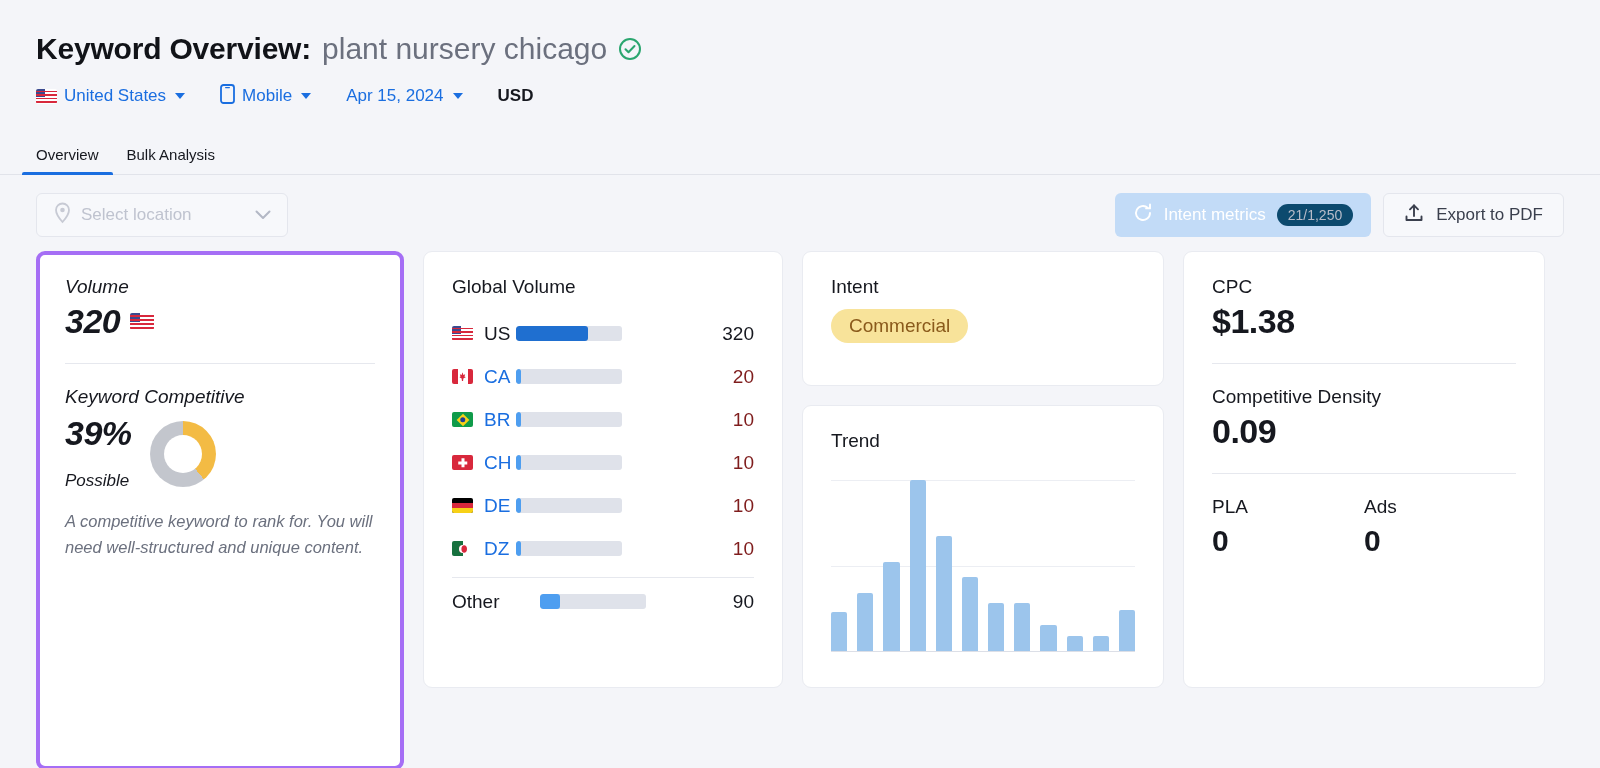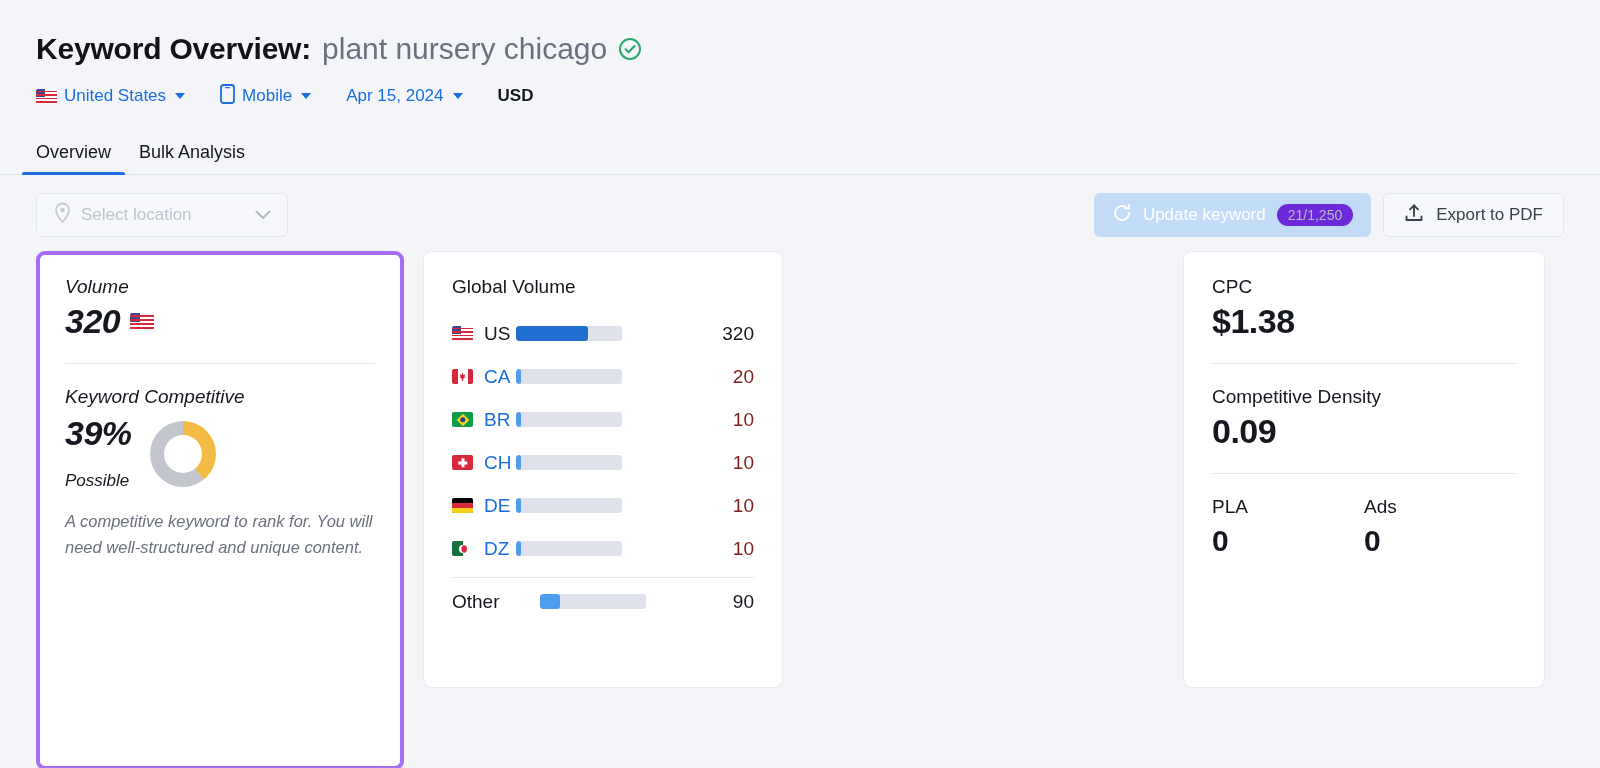--- a/index.html
+++ b/index.html
@@ -43,33 +43,33 @@
   .flag-de { background: #000; }
   .flag-de .r { position: absolute; left: 0; right: 0; top: 33.3%; height: 33.4%; background: #d8283c; }
   .flag-de .y { position: absolute; left: 0; right: 0; top: 66.6%; bottom: 0; background: #f7d117; }
   .flag-dz { background: #fff; }
   .flag-dz .g { position: absolute; left: 0; top: 0; bottom: 0; width: 50%; background: #17713f; }
   .flag-dz .cres { position: absolute; left: 50%; top: 50%; transform: translate(-50%,-50%); width: 8px; height: 8px; border-radius: 50%;
       background: #d8283c; box-shadow: 2.4px 0 0 0 #fff inset; }
 
   
   .tabs-wrap { margin-top: 20px; border-bottom: 1px solid #e1e3ea; padding-left: 36px; height: 46px; display: flex; align-items: flex-end; gap: 0; }
-  .tab { font-size: 18px; color: #16181f; padding: 0 14px 11px 14px; cursor: pointer; position: relative; }
+  .tab { font-size: 15px; color: #16181f; padding: 0 14px 11px 14px; cursor: pointer; position: relative; }
   .tab:first-child { margin-left: -14px; }
   .tab.active::after { content: ''; position: absolute; left: 0; right: 0; bottom: -1px; height: 3px; background: #1a6ee0; border-radius: 2px 2px 0 0; }
 
   
   .toolbar { display: flex; align-items: flex-start; justify-content: space-between; padding: 18px 36px 0 36px; }
   .loc-select { display: flex; align-items: center; gap: 9px; border: 1px solid #e4e6ed; background: #f7f8fb; border-radius: 6px;
                 height: 44px; padding: 0 16px; font-size: 17px; color: #bfc3cf; cursor: pointer; min-width: 252px; }
   .loc-select .ch { margin-left: auto; }
   .toolbar-right { display: flex; align-items: center; gap: 12px; }
   .btn-update { display: flex; align-items: center; gap: 11px; background: #c2dbf7; color: #fff; border: none; border-radius: 6px;
                 height: 44px; padding: 0 18px; font-size: 17px; cursor: pointer; }
-  .pill { background: #6d28d9; color: #b7bcc9; font-size: 14px; border-radius: 12px; padding: 3px 11px; }
+  .pill { background: #0c4a6e; color: #b7bcc9; font-size: 14px; border-radius: 12px; padding: 3px 11px; }
   .btn-export { display: flex; align-items: center; gap: 12px; background: #f7f8fb; color: #3a3f4d; border: 1px solid #e4e6ed; border-radius: 6px;
                 height: 44px; padding: 0 20px; font-size: 17px; cursor: pointer; }
 
   
   .grid { display: flex; gap: 19px; padding: 14px 36px 0 36px; align-items: flex-start; }
   .col { display: flex; flex-direction: column; gap: 19px; }
   .col-1 { width: 368px; }
   .col-2 { width: 360px; }
   .col-3 { width: 362px; }
   .col-4 { width: 362px; }
@@ -193,21 +193,21 @@
   </div>
 
   <div class="toolbar-right">
     <button class="btn-update">
       <span>
         <svg width="20" height="20" viewBox="0 0 20 20">
             <path d="M17 10a7 7 0 1 1-2.2-5.1" fill="none" stroke="#fff" stroke-width="1.9" stroke-linecap="round"></path>
             <path d="M17 1.5V5.4h-3.9" fill="none" stroke="#fff" stroke-width="1.9" stroke-linecap="round" stroke-linejoin="round"></path>
           </svg>
       </span>
-      <span>Update keyword</span>
+      <span>Intent metrics</span>
       <span class="pill">21/1,250</span>
     </button>
 
     <button class="btn-export">
       <span>
         <svg width="20" height="20" viewBox="0 0 20 20">
             <path d="M10 13V2.5" fill="none" stroke="#3a3f4d" stroke-width="1.9" stroke-linecap="round"></path>
             <path d="M6 6.3L10 2.3l4 4" fill="none" stroke="#3a3f4d" stroke-width="1.9" stroke-linecap="round" stroke-linejoin="round"></path>
             <path d="M2.5 13.5v3.5h15v-3.5" fill="none" stroke="#3a3f4d" stroke-width="1.9" stroke-linecap="round" stroke-linejoin="round"></path>
           </svg>
@@ -339,20 +339,46 @@
             <span class="gv-bar">
               <span style="width:19%"></span>
             </span>
             <span class="gv-num">90</span>
           </div>
         </div>
     </div>
   </div>
 
   <div class="col col-3">
+    <div class="card card-intent">
+      <div class="m-label">Intent</div>
+      <div class="badge">Commercial</div>
+    </div>
+    <div class="card card-trend">
+      <div class="m-label">Trend</div>
+      <div class="trend-plot">
+        <div class="gridline" style="top:0"></div>
+        <div class="gridline" style="top:50%"></div>
+        <div class="axis"></div>
+        <div class="bars" id="trend-bars">
+            <div class="bar" style="height:23%;background:#9cc5ec"></div>
+            <div class="bar" style="height:34%;background:#9cc5ec"></div>
+            <div class="bar" style="height:52%;background:#9cc5ec"></div>
+            <div class="bar" style="height:100%;background:#9cc5ec"></div>
+            <div class="bar" style="height:67%;background:#9cc5ec"></div>
+            <div class="bar" style="height:43%;background:#9cc5ec"></div>
+            <div class="bar" style="height:28.000000000000004%;background:#9cc5ec"></div>
+            <div class="bar" style="height:28.000000000000004%;background:#9cc5ec"></div>
+            <div class="bar" style="height:15%;background:#9cc5ec"></div>
+            <div class="bar" style="height:9%;background:#9cc5ec"></div>
+            <div class="bar" style="height:9%;background:#9cc5ec"></div>
+            <div class="bar" style="height:24%;background:#9cc5ec"></div>
+          </div>
+      </div>
+    </div>
   </div>
 
   <div class="col col-4">
     <div class="card card-cpc">
       <div class="m-label">CPC</div>
       <div class="m-value">$1.38</div>
       <div class="divider"></div>
       <div class="m-label">Competitive Density</div>
       <div class="m-value">0.09</div>
       <div class="divider"></div>

